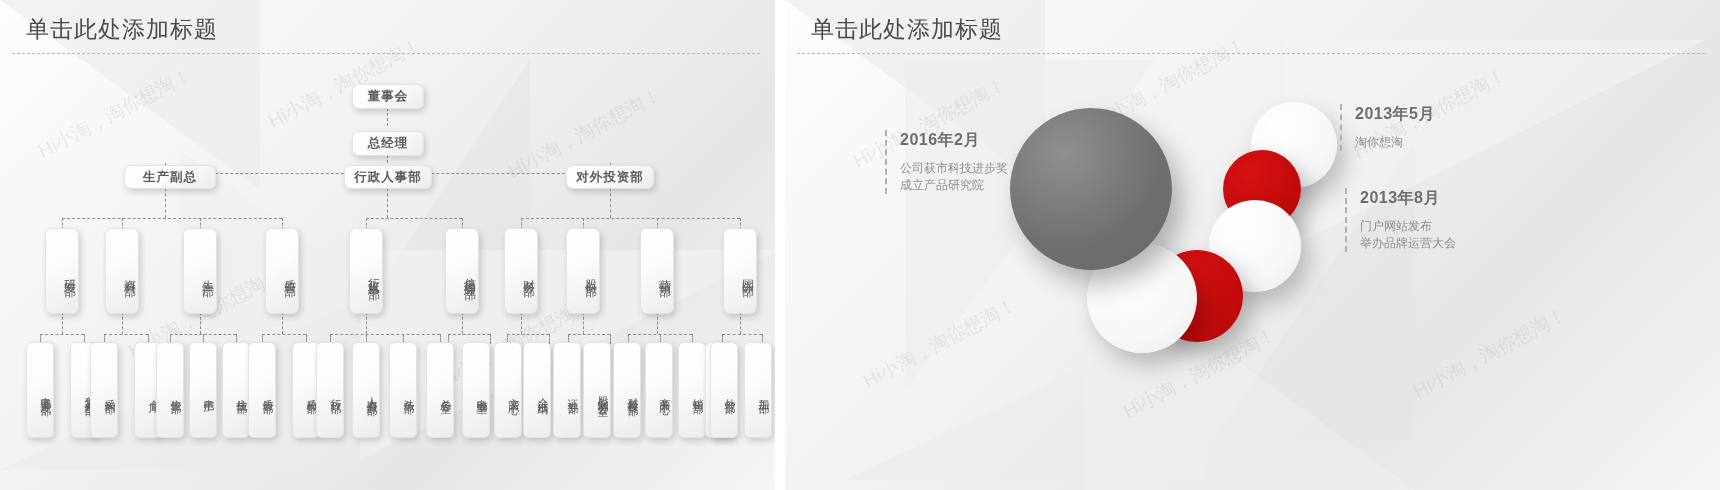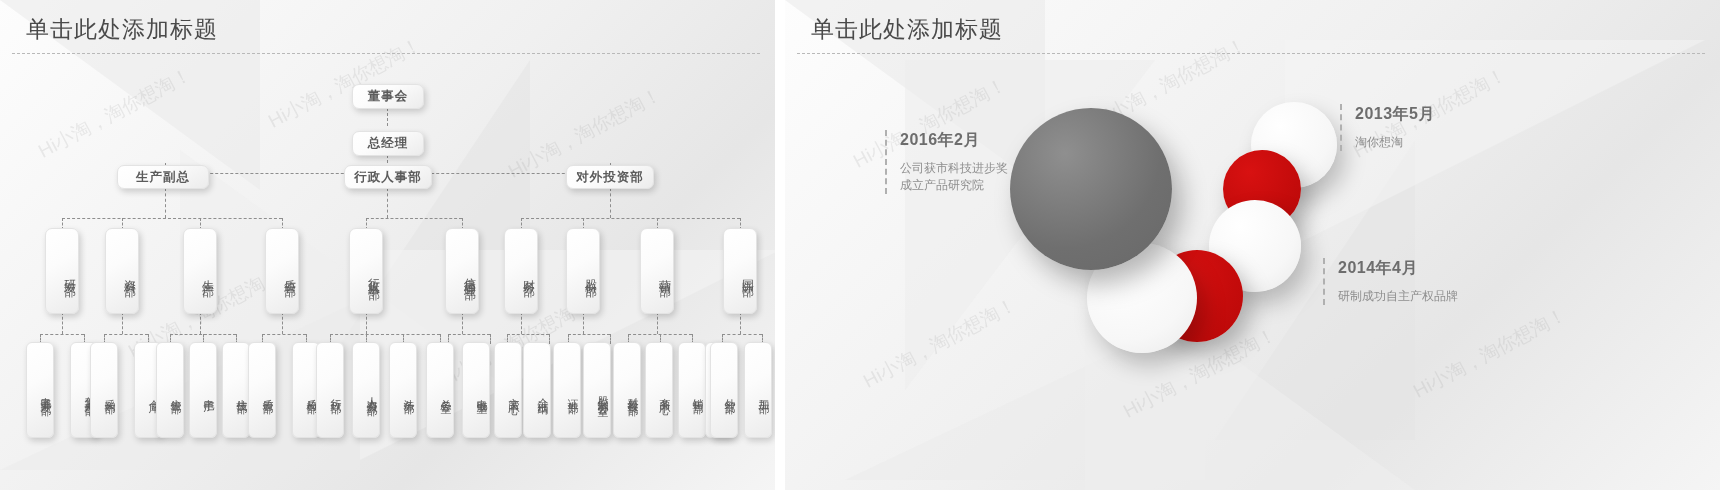--- a/index.html
+++ b/index.html
@@ -179,21 +179,21 @@
       <div class="ln v" style="left:692px;top:334px;height:10px;"></div>
 
       <div class="ln v" style="left:740px;top:312px;height:22px;"></div>
       <div class="ln h" style="left:722px;top:334px;width:40px;"></div>
       <div class="ln v" style="left:722px;top:334px;height:10px;"></div>
       <div class="ln v" style="left:762px;top:334px;height:10px;"></div>
 
       <div class="node top" style="left:352px;top:84px;width:72px;height:25px;">董事会</div>
       <div class="node top" style="left:352px;top:131px;width:72px;height:25px;">总经理</div>
 
-      <div class="node h" style="left:117px;top:165px;width:92px;height:24px;">生产副总</div>
+      <div class="node h" style="left:124px;top:165px;width:92px;height:24px;">生产副总</div>
       <div class="node h" style="left:344px;top:165px;width:88px;height:24px;">行政人事部</div>
       <div class="node h" style="left:566px;top:165px;width:88px;height:24px;">对外投资部</div>
 
       <div class="node v" style="left:45px;top:228px;width:34px;height:86px;">研发部</div>
       <div class="node v" style="left:105px;top:228px;width:34px;height:86px;">资料部</div>
       <div class="node v" style="left:183px;top:228px;width:34px;height:86px;">生产部</div>
       <div class="node v" style="left:265px;top:228px;width:34px;height:86px;">质管部</div>
       <div class="node v" style="left:349px;top:228px;width:34px;height:86px;">行政人事部</div>
       <div class="node v" style="left:445px;top:228px;width:34px;height:86px;">信息管理部</div>
       <div class="node v" style="left:504px;top:228px;width:34px;height:86px;">财务部</div>
@@ -254,25 +254,26 @@
     <div class="circ white" style="left:424px;top:200px;width:92px;height:92px;"></div>
     <div class="circ red" style="left:366px;top:250px;width:92px;height:92px;"></div>
     <div class="circ white" style="left:302px;top:243px;width:110px;height:110px;"></div>
     <div class="circ grey" style="left:225px;top:108px;width:162px;height:162px;"></div>
 
     <div class="tl-item" style="left:555px;top:104px;">
       <div class="tl-date">2013年5月</div>
       <div class="tl-desc">淘你想淘</div>
     </div>
 
-
-    <div class="tl-item" style="left:538px;top:258px;">
-      <div class="tl-date">2014年4月</div>
-      <div class="tl-desc">研制成功自主产权品牌</div>
-    </div>
+    <div class="tl-item" style="left:560px;top:188px;">
+      <div class="tl-date">2013年8月</div>
+      <div class="tl-desc">门户网站发布
+举办品牌运营大会</div>
+    </div>
+
 
 
 
     <div class="tl-item" style="left:100px;top:130px;">
       <div class="tl-date">2016年2月</div>
       <div class="tl-desc">公司获市科技进步奖
 成立产品研究院</div>
     </div>
   </div>
 

